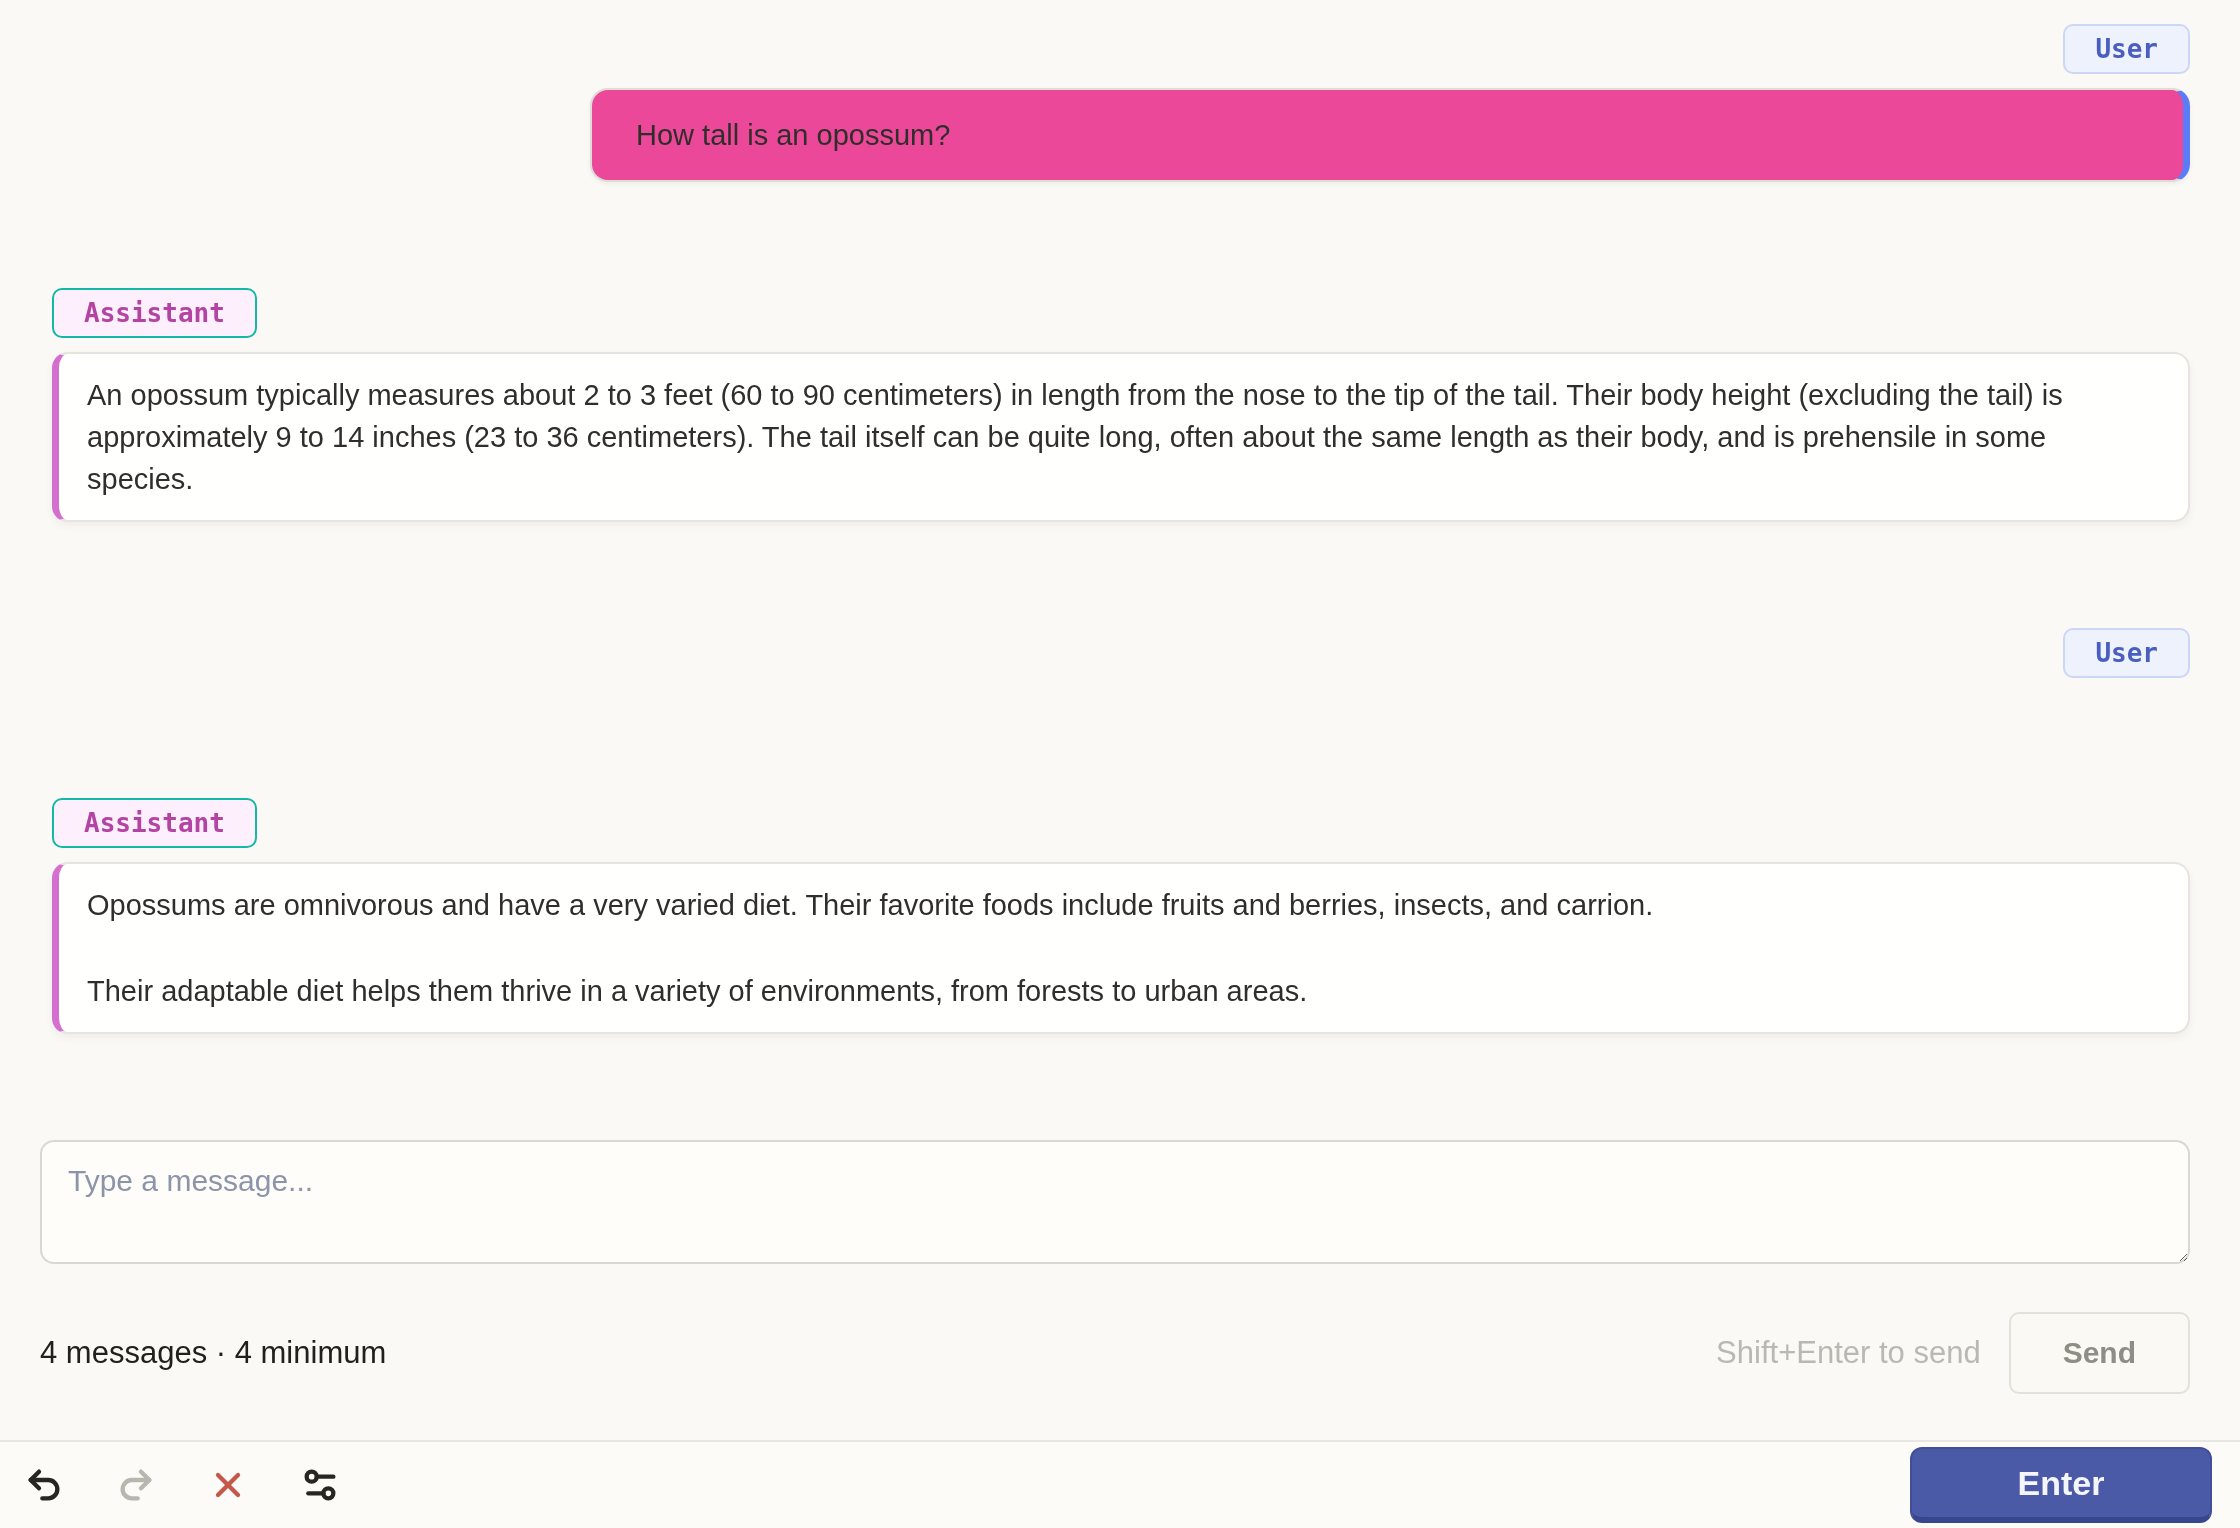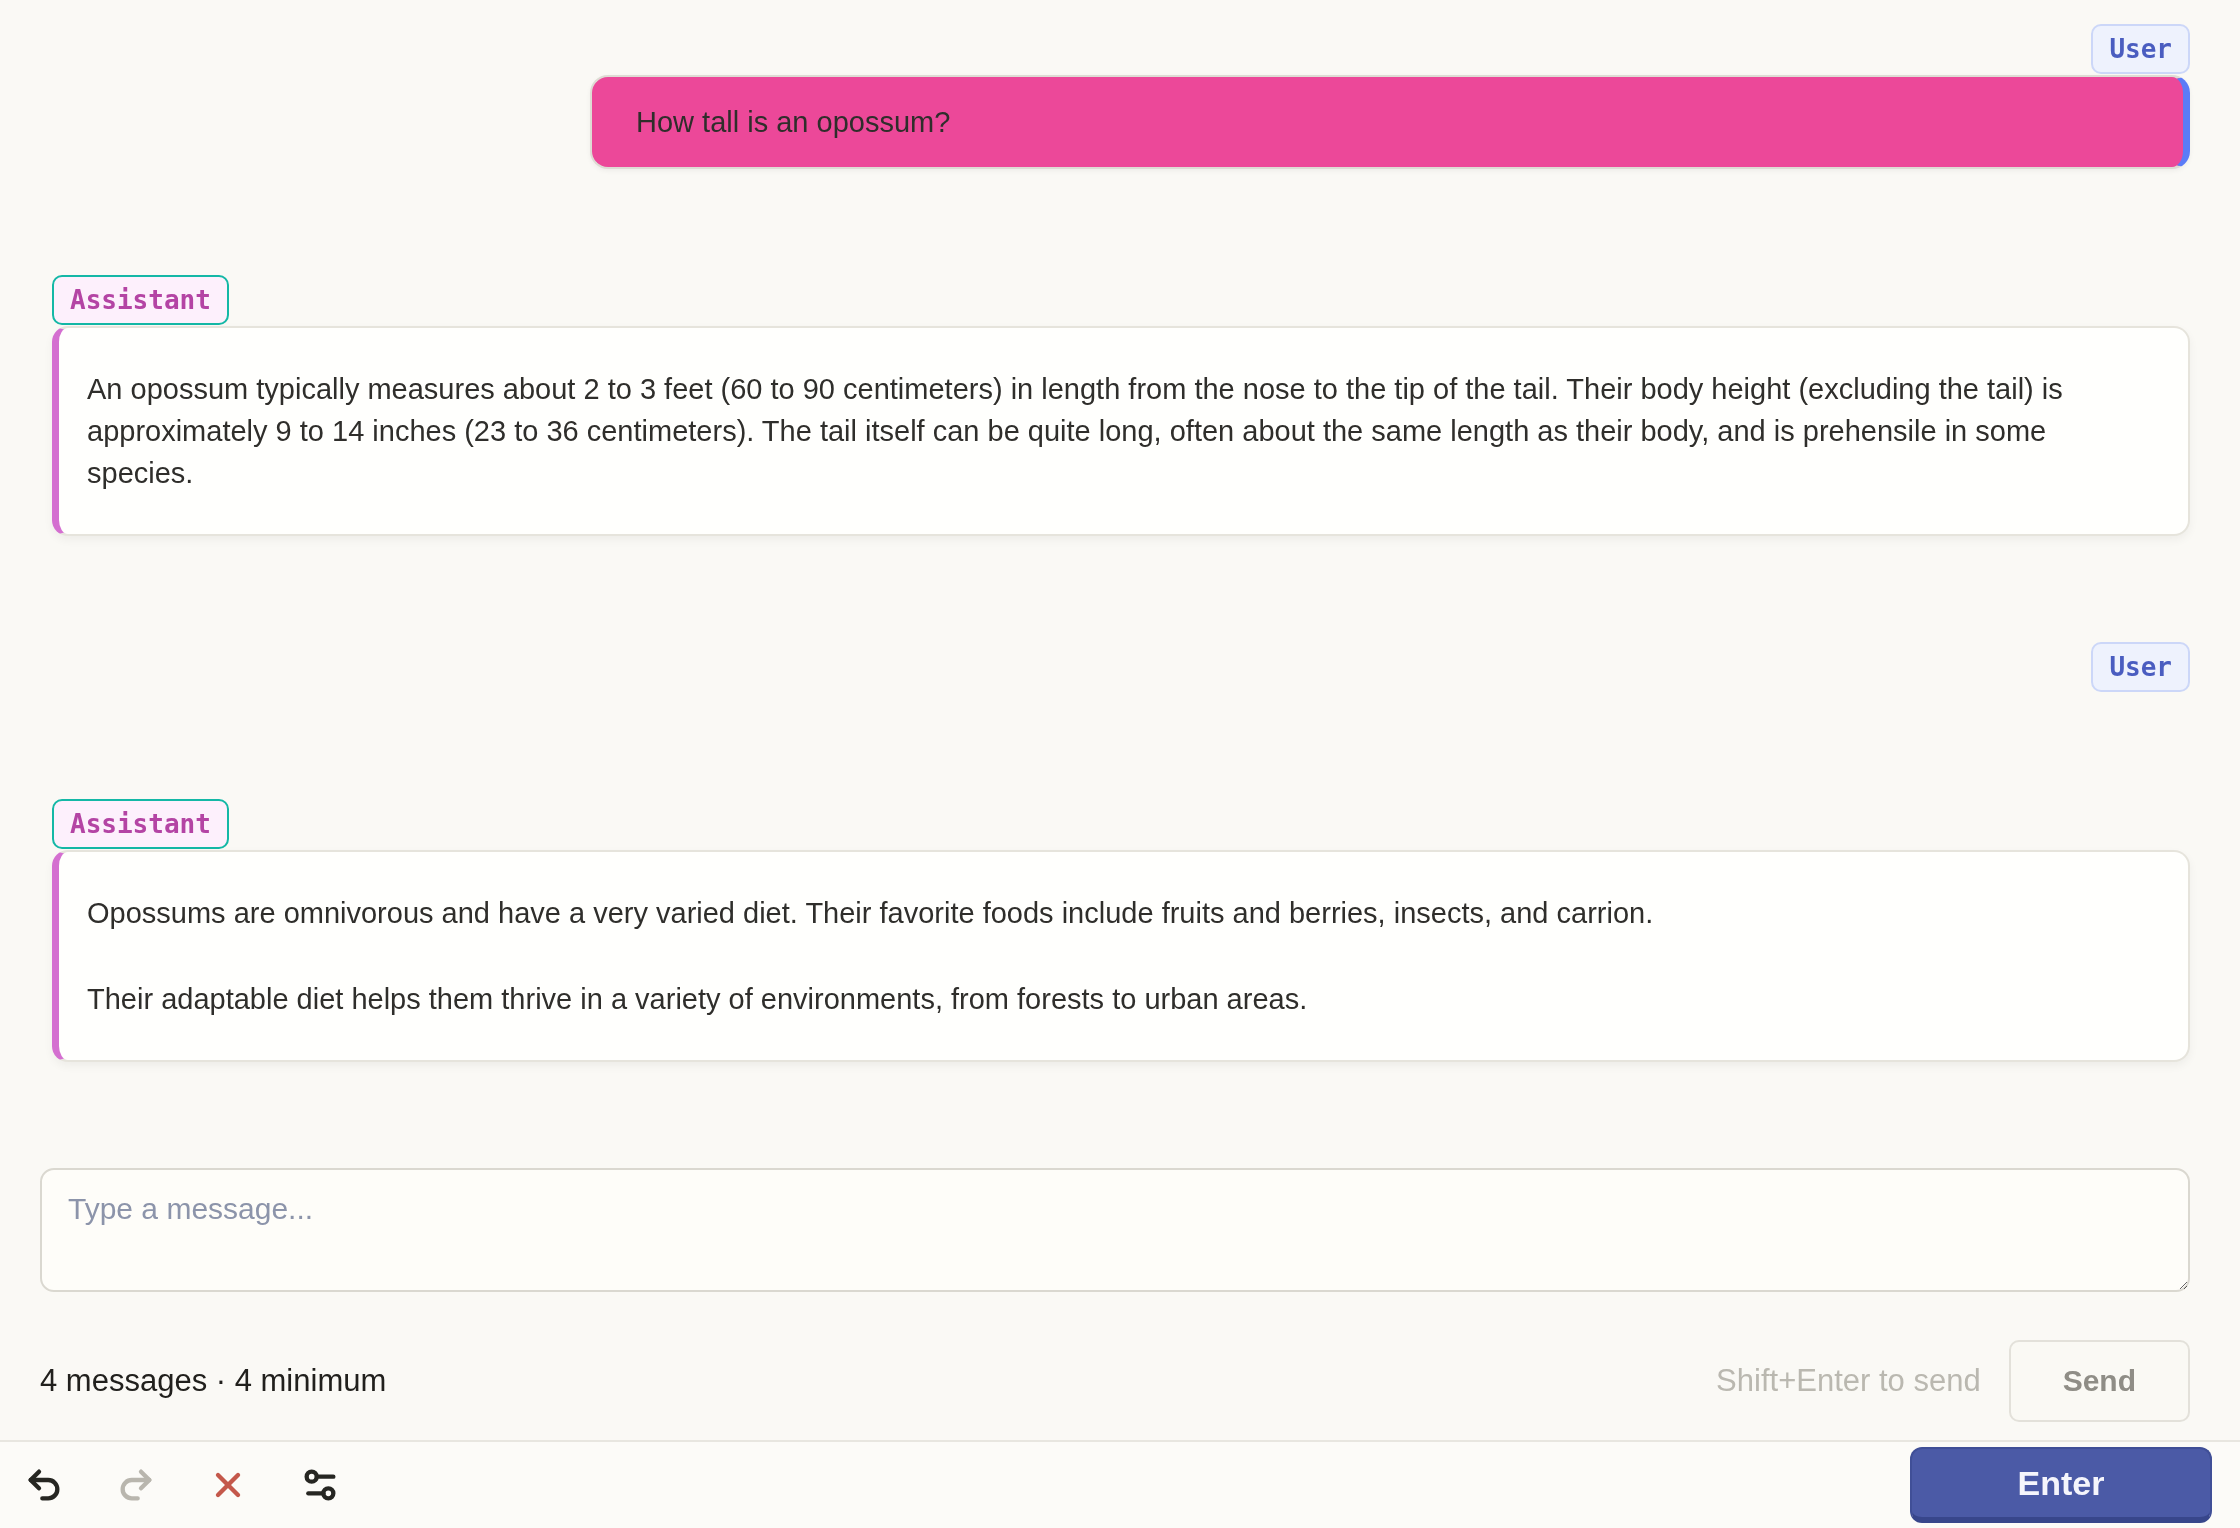--- a/index.html
+++ b/index.html
@@ -16,23 +16,23 @@
   .msg { display:flex; flex-direction:column; margin-bottom:106px; }
   .msg.user { align-items:flex-end; }
   .msg.assistant { align-items:flex-start; }
 
   .badge {
     display:inline-block;
     font-family:"DejaVu Sans Mono", monospace;
     font-weight:bold;
     font-size:26px;
     line-height:1;
-    padding:10px 16px;
+    padding:10px 30px;
     border-radius:10px;
-    margin-bottom:1px;
+    margin-bottom:14px;
   }
   .badge.user-badge {
     background:#eef2fd;
     border:2px solid #ccd7f8;
     color:#4a5dc0;
   }
   .badge.assistant-badge {
     background:#fdf0fc;
     border:2px solid #14b8a6;
     color:#b444a4;
@@ -54,21 +54,21 @@
     border-radius:18px;
     padding:24px 44px;
     box-shadow:0 2px 5px rgba(0,0,0,0.05);
   }
   .assistant-bubble {
     width:100%;
     background:#fffffd;
     border:2px solid #e6e4dc;
     border-left:7px solid #d46fd0;
     border-radius:16px;
-    padding:40px 28px;
+    padding:20px 28px;
     box-shadow:0 4px 10px rgba(0,0,0,0.05);
   }
 
   .composer { margin-top:0; }
   .composer textarea {
     display:block;
     width:2150px;
     height:124px;
     margin-left:-12px;
     background:#fefdf9;

